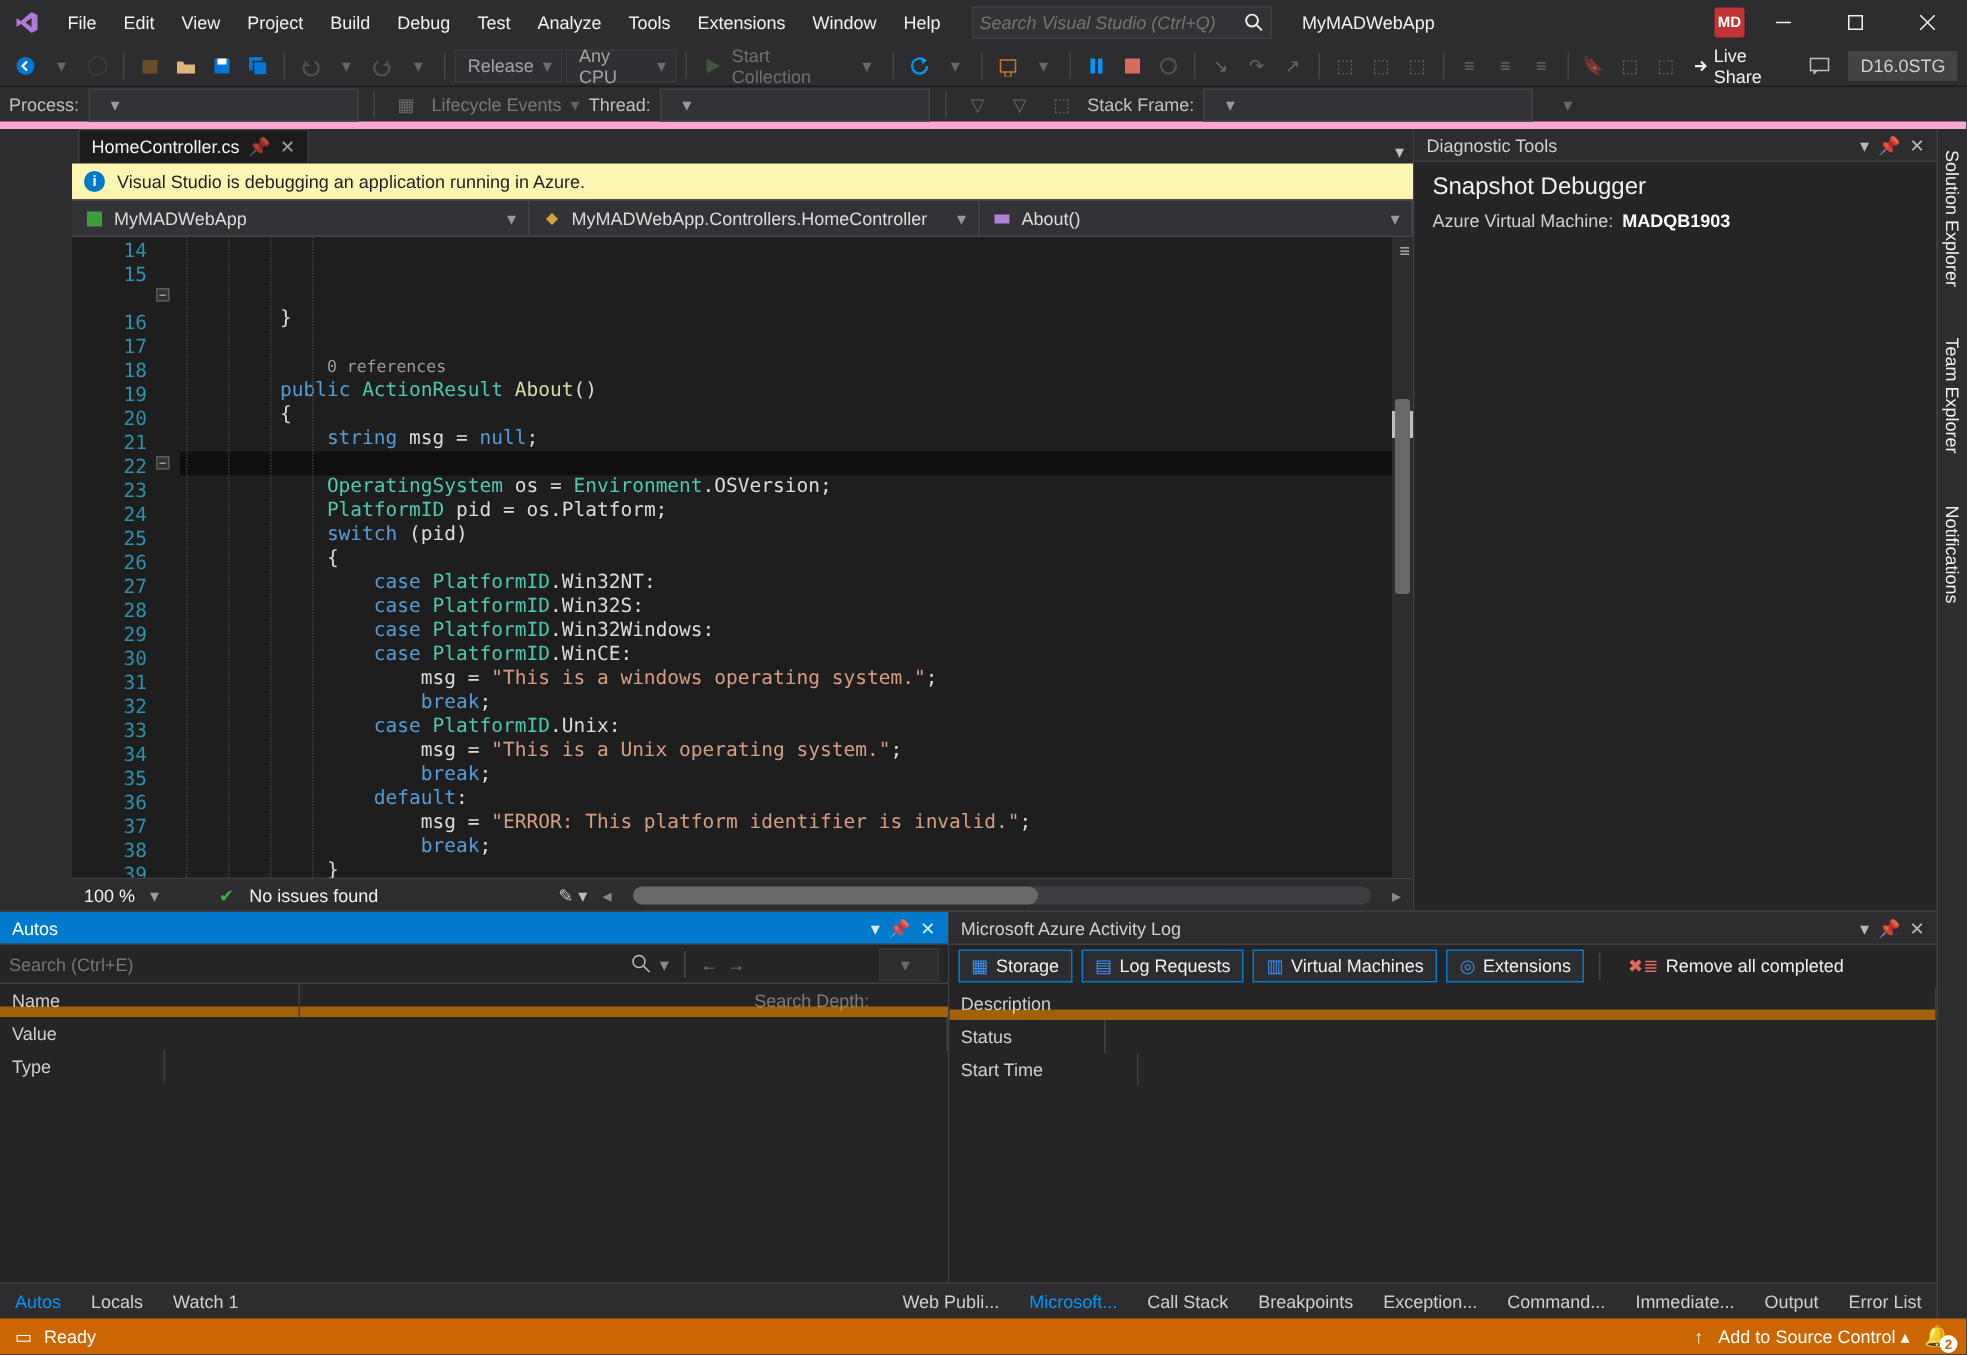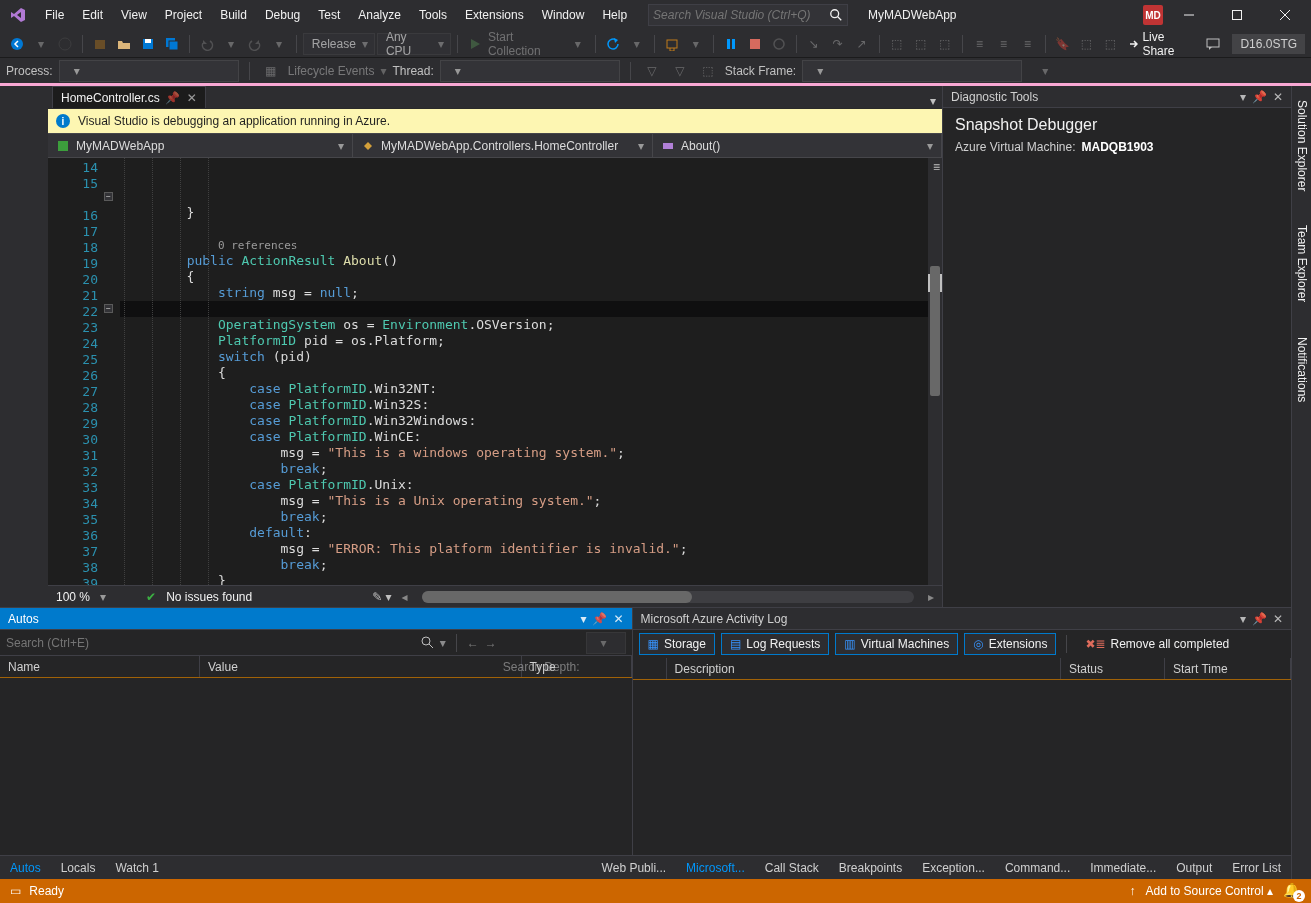--- a/index.html
+++ b/index.html
@@ -15,21 +15,21 @@
   .tb-right { margin-left:auto; display:flex; align-items:center; gap:4px;}
   .avatar { width:20px; height:20px; background:#c03434; border-radius:2px; color:#fff; font-size:10px; font-weight:600; display:flex; align-items:center; justify-content:center;}
   .wc-btn { width:44px; height:30px; display:flex; align-items:center; justify-content:center; color:#f1f1f1; cursor:pointer;}
   .toolbar { height:28px; background:#2d2d30; display:flex; align-items:center; padding:0 6px; gap:2px; border-bottom:1px solid #1b1b1c;}
   .tbtn { height:22px; min-width:22px; display:flex; align-items:center; justify-content:center; padding:0 3px; cursor:pointer; color:#c0c0c0;}
   .tbtn.dim { opacity:0.4; cursor:default;}
   .sep { width:1px; height:18px; background:#46464a; margin:0 4px;}
   .combo { height:22px; background:#333337; border:1px solid #434346; display:flex; align-items:center; padding:0 6px 0 8px; color:#f1f1f1; gap:6px;}
   .combo.dim { opacity:0.6;}
   .dd { color:#999;}
-  .toolbar2 { height:28px; background:#2d2d30; display:flex; align-items:center; padding:0 6px; gap:6px; border-bottom:3px solid #f9a8d4;}
+  .toolbar2 { height:28px; background:#2d2d30; display:flex; align-items:center; padding:0 6px; gap:6px; border-bottom:5px solid #f9a8d4;}
   .t2-label { color:#c0c0c0;}
   .body-row { flex:1; display:flex; min-height:0;}
   .main-col { flex:1; display:flex; flex-direction:column; min-width:0;}
   .right-rail { width:20px; background:#2d2d30; border-left:1px solid #3f3f46; display:flex; flex-direction:column; align-items:center; padding-top:6px; gap:18px;}
   .rail-item { writing-mode:vertical-rl; color:#f1f1f1; font-size:12px; padding:8px 2px; cursor:pointer;}
   .content-row { flex:1; display:flex; min-height:0;margin-left:48px;}
   .editor-col { flex:1; display:flex; flex-direction:column; min-width:0; border-right:1px solid #3f3f46;}
   .diag-col { width:348px; display:flex; flex-direction:column; background:#252526;}
   .panel-header { height:22px; background:#2d2d30; display:flex; align-items:center; padding:0 8px; border-bottom:1px solid #3f3f46; color:#d0d0d0; gap:6px;}
   .panel-header.active { background:#007acc; color:#fff;}
@@ -71,21 +71,21 @@
   .diag-title { padding:8px 12px 2px 12px; font-size:16px; color:#f1f1f1;}
   .diag-sub { padding:4px 12px 10px 12px; display:flex; gap:6px; font-size:12px; color:#d0d0d0;}
   .diag-sub .val { color:#fff; font-weight:600;}
   .diag-table-h { height:22px; background:#252526; display:flex; border-top:1px solid #3f3f46; border-bottom:1px solid #3f3f46;}
   .diag-table-h .col { padding:0 8px; line-height:22px; border-right:1px solid #3f3f46; color:#d0d0d0;}
   .bottom-row { height:248px; display:flex; border-top:1px solid #3f3f46;}
   .autos-panel { flex:0 0 49%; display:flex; flex-direction:column; background:#252526; border-right:1px solid #3f3f46;}
   .azure-panel { flex:1; display:flex; flex-direction:column; background:#252526;}
   .search-row { height:26px; display:flex; align-items:center; padding:0 6px; gap:6px; border-bottom:1px solid #3f3f46;}
   .search-row input { flex:1; background:transparent; border:none; outline:none; color:#a0a0a0; font-size:12px;}
-  .th-row { height:22px; display:flex; border-bottom:1px solid #a16207;}
+  .th-row { height:22px; display:flex; border-bottom:7px solid #a16207;flex-direction:column;}
   .th-row .col { padding:0 8px; line-height:22px; color:#d0d0d0; border-right:1px solid #3f3f46;}
   .az-toolbar { height:28px; display:flex; align-items:center; gap:6px; padding:0 6px;}
   .az-btn { height:22px; border:1px solid #007acc; background:#2d2d30; padding:0 8px; display:flex; align-items:center; gap:5px; color:#f1f1f1; cursor:pointer;}
   .az-plain { height:22px; padding:0 8px; display:flex; align-items:center; gap:5px; color:#f1f1f1; cursor:pointer;}
   .bottom-tabs { height:24px; background:#2d2d30; display:flex; align-items:center; padding:0 6px; gap:12px; border-top:1px solid #3f3f46;}
   .bt-tab { color:#d0d0d0; cursor:pointer; line-height:24px; padding:0 4px;}
   .bt-tab.active { color:#0097fb;}
   .bt-sep { flex:1;}
   .status-bar { height:24px; background:#cc6600; display:flex; align-items:center; padding:0 10px; color:#fff; font-size:12px;}
   .status-bar .sbr { margin-left:auto; display:flex; align-items:center; gap:10px;}

